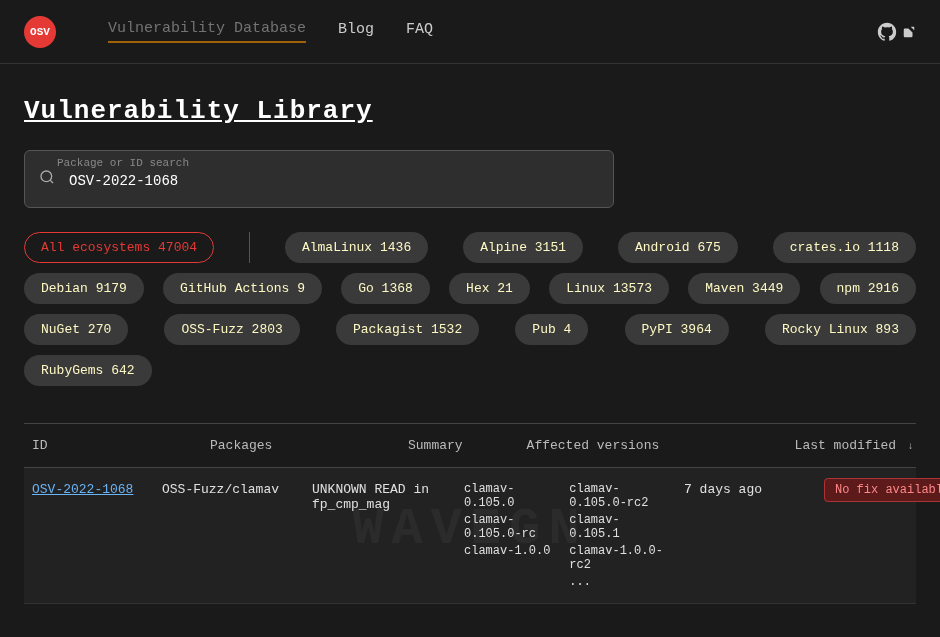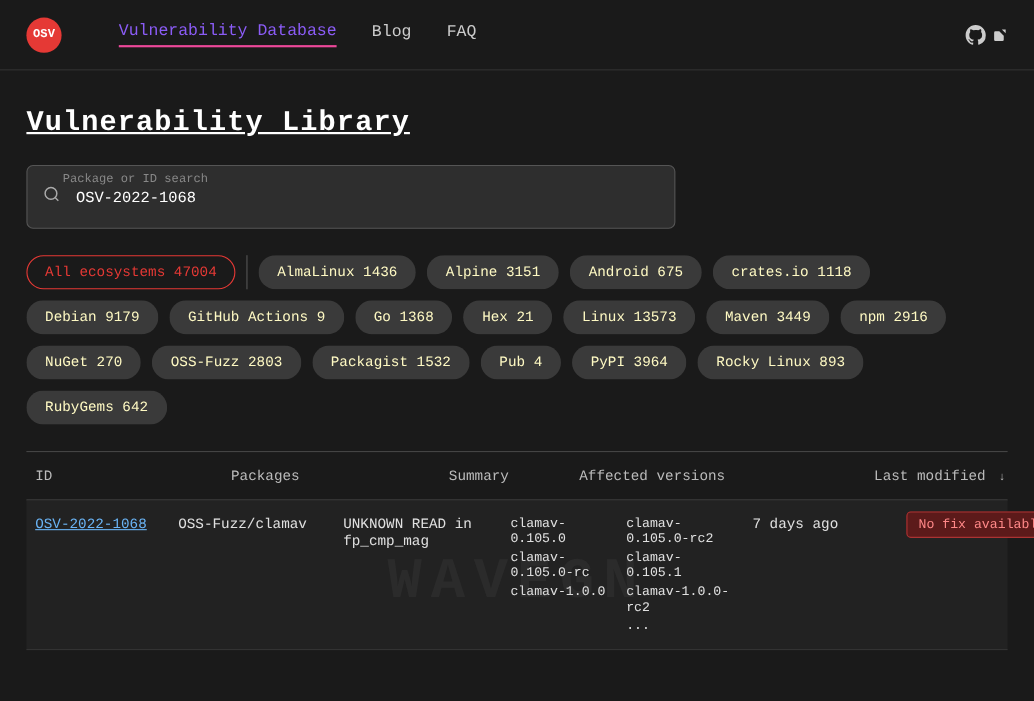--- a/index.html
+++ b/index.html
@@ -46,22 +46,22 @@
       flex: 1;
     }
     .nav-link {
       color: #ccc;
       text-decoration: none;
       font-size: 15px;
       padding-bottom: 4px;
       cursor: pointer;
     }
     .nav-link.active {
-      color: #8b5cf6;
-      border-bottom: 2px solid #ec4899;
+      color: #737373;
+      border-bottom: 2px solid #a16207;
     }
     .nav-github {
       margin-left: auto;
       display: flex;
       align-items: center;
       gap: 4px;
       color: #ccc;
       cursor: pointer;
     }
 
@@ -116,21 +116,22 @@
       cursor: text;
       position: relative;
       height: 58px;
     }
 
     
     .filter-row {
       display: flex;
       flex-wrap: wrap;
       gap: 10px;
-      margin-bottom: 24px;
+      margin-bottom: 37px;
+      justify-content: space-between;
     }
     .chip {
       background: #3a3a3a;
       border-radius: 20px;
       padding: 7px 16px;
       font-size: 13px;
       color: #fef9c3;
       cursor: pointer;
       white-space: nowrap;
       border: 1px solid transparent;

